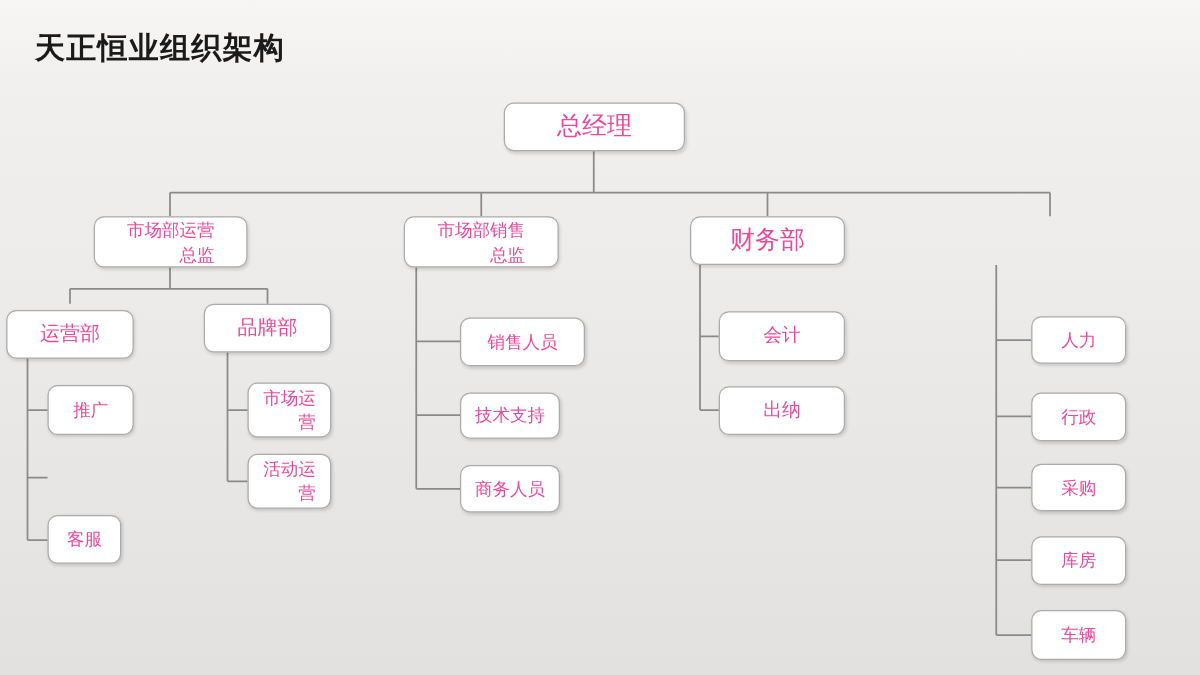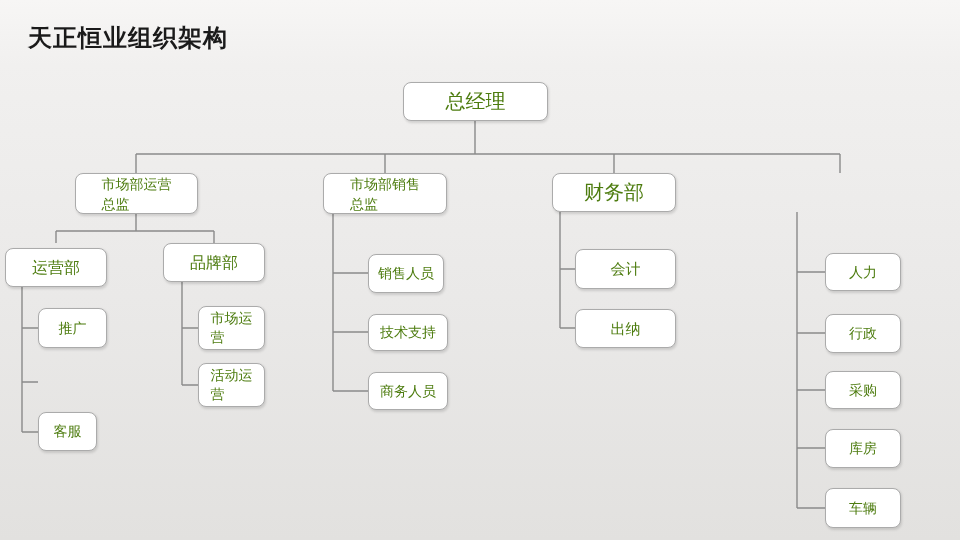--- a/index.html
+++ b/index.html
@@ -22,23 +22,23 @@
   }
   .connectors path{
     stroke:#8a8a8a;stroke-width:1.4;fill:none;
   }
   .node{
     position:absolute;box-sizing:border-box;
     background:#ffffff;
     border:1px solid #ababab;
     border-radius:8px;
     display:flex;align-items:center;justify-content:center;
-    text-align:left;white-space:pre-line;
+    text-align:right;white-space:pre-line;
     box-shadow:1px 1.5px 2.5px rgba(0,0,0,0.13);
-    color:#4d7c0f;
+    color:#ec4899;
   }
   .fs20{font-size:20px;line-height:21px;}
   .fs19{font-size:14px;line-height:20px;}
   .fs16{font-size:16px;line-height:17px;}
   .fs15{font-size:15px;line-height:16px;}
   .fs14{font-size:14px;line-height:19px;}
 </style>
 </head>
 <body>
 
@@ -68,21 +68,21 @@
   <div class="node fs16" style="left:163px;top:243px;width:102px;height:39px">品牌部</div>
 
   <div class="node fs14" style="left:38px;top:308px;width:69px;height:40px">推广</div>
   <div class="node fs14" style="left:38px;top:412px;width:59px;height:39px">客服</div>
 
   <div class="node fs14" style="left:198px;top:306px;width:67px;height:44px">市场运
 营</div>
   <div class="node fs14" style="left:198px;top:363px;width:67px;height:44px">活动运
 营</div>
 
-  <div class="node fs14" style="left:368px;top:254px;width:76px;height:39px">销售人员</div>
+  <div class="node fs14" style="left:368px;top:254px;width:100px;height:39px">销售人员</div>
   <div class="node fs14" style="left:368px;top:314px;width:80px;height:37px">技术支持</div>
   <div class="node fs14" style="left:368px;top:372px;width:80px;height:38px">商务人员</div>
 
   <div class="node fs15" style="left:575px;top:249px;width:101px;height:40px">会计</div>
   <div class="node fs15" style="left:575px;top:309px;width:101px;height:39px">出纳</div>
 
   <div class="node fs14" style="left:825px;top:253px;width:76px;height:38px">人力</div>
   <div class="node fs14" style="left:825px;top:314px;width:76px;height:39px">行政</div>
   <div class="node fs14" style="left:825px;top:371px;width:76px;height:38px">采购</div>
   <div class="node fs14" style="left:825px;top:429px;width:76px;height:39px">库房</div>

